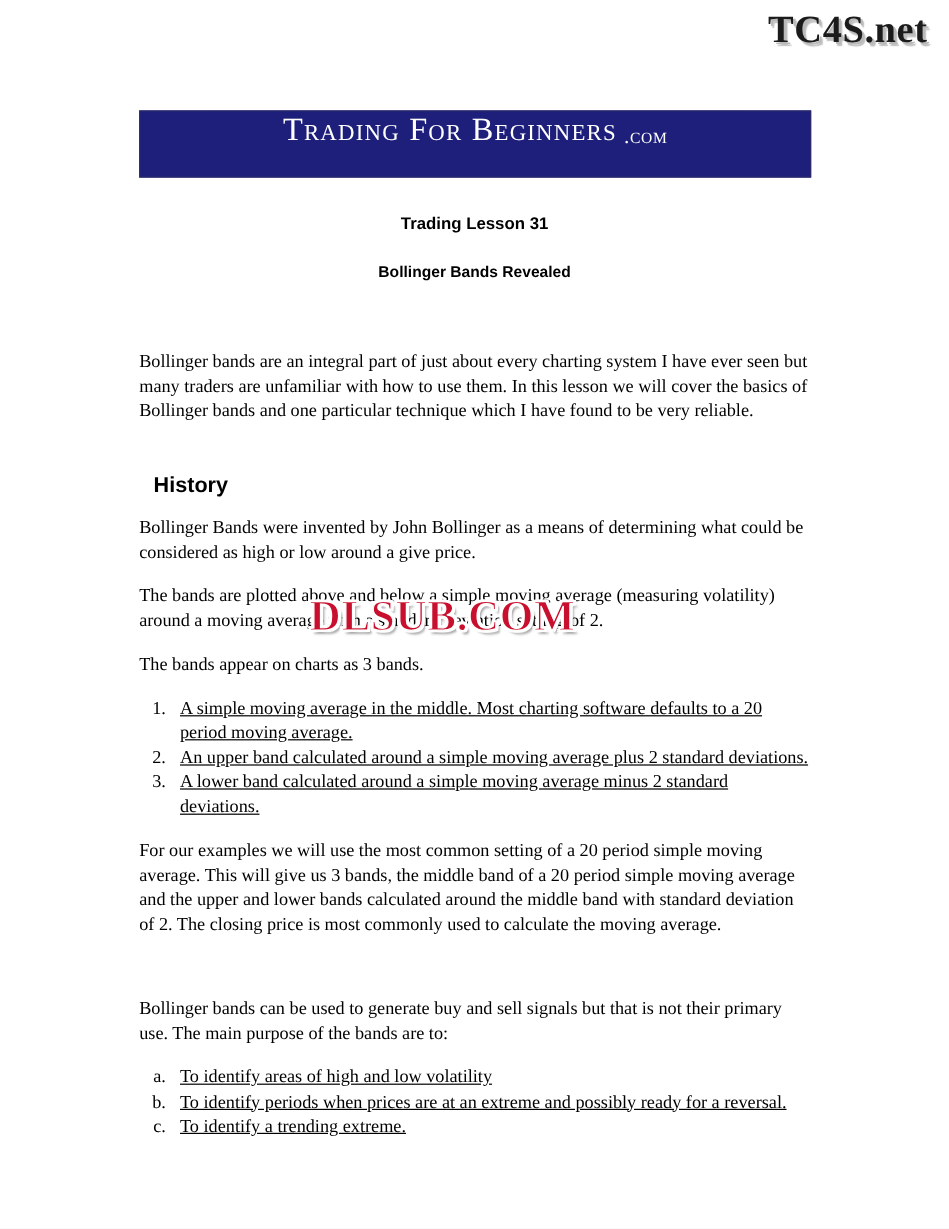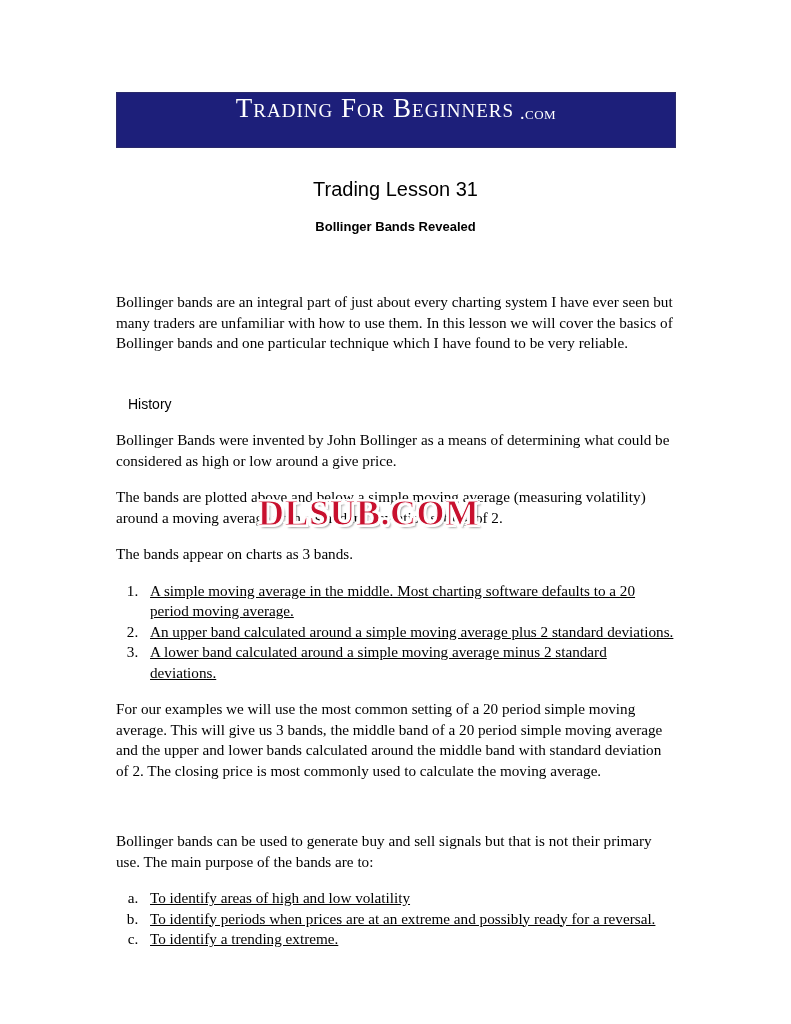--- a/index.html
+++ b/index.html
@@ -88,22 +88,22 @@
   }
 
   
   .doc-title {
     position: absolute;
     left: 0;
     right: 0;
     top: 178px;
     text-align: center;
     font-family: "Liberation Sans", sans-serif;
-    font-weight: normal;
-    font-size: 20px;
+    font-weight: bold;
+    font-size: 14px;
   }
   .doc-subtitle {
     position: absolute;
     left: 0;
     right: 0;
     top: 219px;
     text-align: center;
     font-family: "Liberation Sans", sans-serif;
     font-weight: bold;
     font-size: 13px;
@@ -116,22 +116,22 @@
     top: 292px;
     width: 560px;
     font-size: 15.2px;
     line-height: 20.5px;
   }
   .content p {
     margin: 0 0 16px 0;
   }
   .section-head {
     font-family: "Liberation Sans", sans-serif;
-    font-weight: normal;
-    font-size: 14px;
+    font-weight: bold;
+    font-size: 18px;
     margin: 18px 0 16px 0;
     padding-left: 12px;
   }
   .tight {
     margin-bottom: 0;
   }
   ol.numlist, ol.alphalist {
     margin: 0 0 16px 0;
     padding-left: 26px;
   }
@@ -174,20 +174,21 @@
     color: #b01117;
     text-shadow: 1px 1px 0 #ffffff, 2px 2px 2px rgba(0,0,0,0.3);
     white-space: nowrap;
   }
 </style>
 </head>
 <body>
 
 <div class="page">
 
+  <div class="tc4s">TC4S.net</div>
 
   <div class="banner">
     <div class="banner-side"></div>
     <div class="banner-center">
       <span class="banner-title">Trading For Beginners</span>
       <span class="banner-dotcom">.com</span>
     </div>
     <div class="banner-side"></div>
   </div>
 

